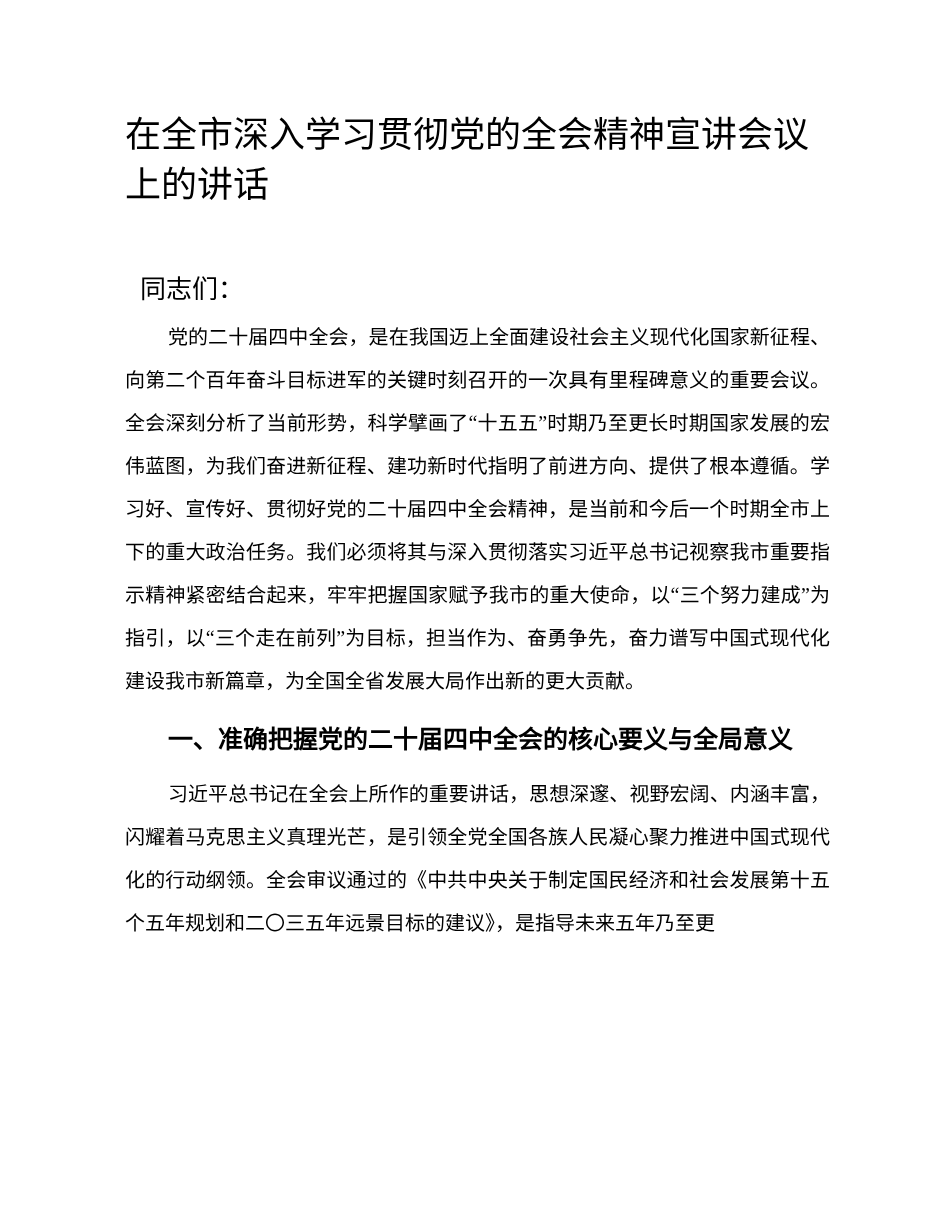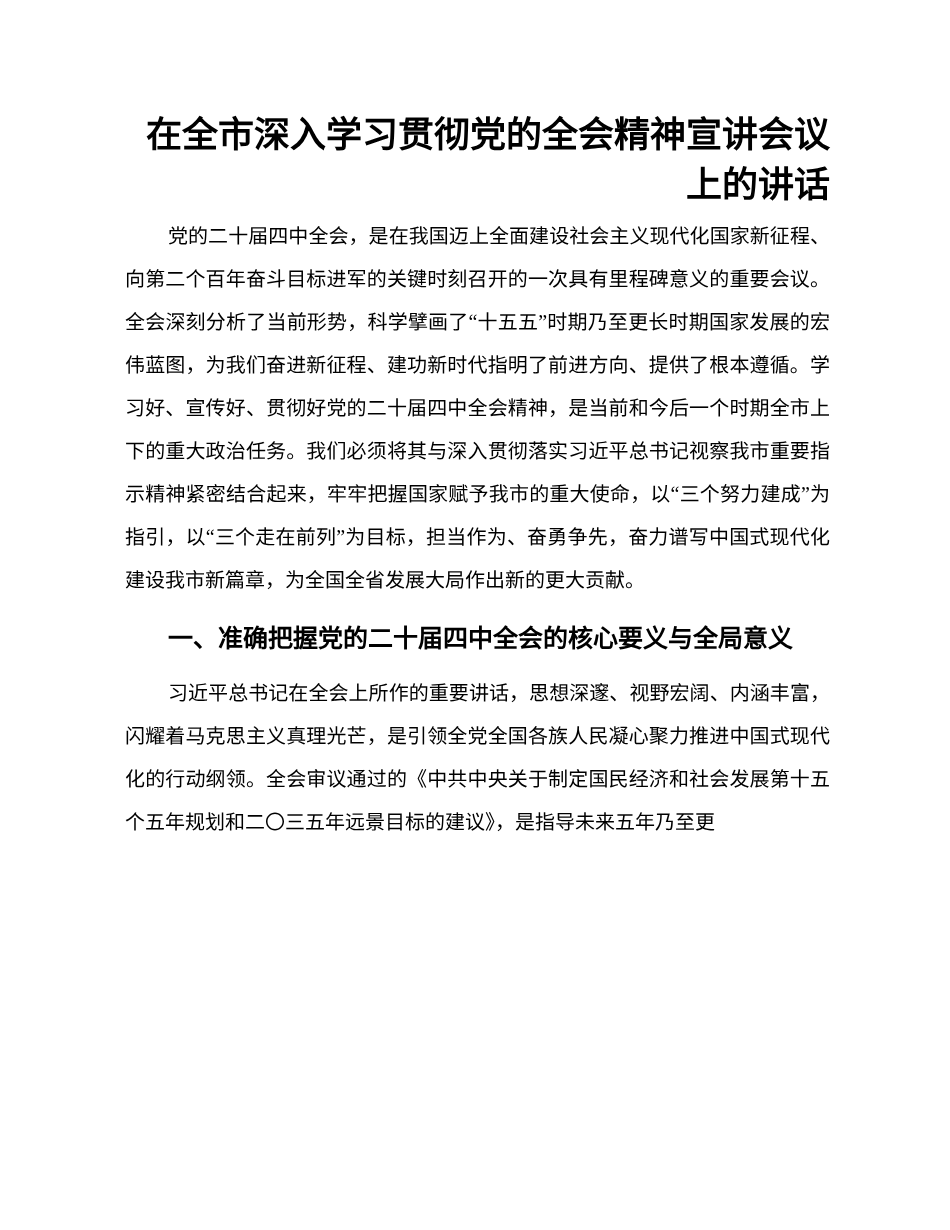--- a/index.html
+++ b/index.html
@@ -15,24 +15,24 @@
   .page {
     box-sizing: border-box;
     width: 950px;
     height: 1230px;
     padding: 0 120px 0 125px;
     color: #000000;
   }
   
   .doc-title {
     font-family: serif;
-    font-weight: 700;
+    font-weight: 400;
     font-size: 36px;
     line-height: 50px;
-    text-align: right;
+    text-align: left;
     margin: 110px 0 0 0;
     letter-spacing: 0;
   }
   
   .salutation {
     font-family: serif;
     font-size: 26px;
     line-height: 43px;
     margin: 58px 0 0 0;
     text-indent: 15px;
@@ -58,19 +58,20 @@
     text-indent: 43px;
     margin: 17px 0 0 0;
   }
 </style>
 </head>
 <body>
 
 <div class="page">
   <h1 class="doc-title">在全市深入学习贯彻党的全会精神宣讲会议上的讲话</h1>
 
+  <p class="salutation">同志们：</p>
 
   <p class="body-para">党的二十届四中全会，是在我国迈上全面建设社会主义现代化国家新征程、向第二个百年奋斗目标进军的关键时刻召开的一次具有里程碑意义的重要会议。全会深刻分析了当前形势，科学擘画了“十五五”时期乃至更长时期国家发展的宏伟蓝图，为我们奋进新征程、建功新时代指明了前进方向、提供了根本遵循。学习好、宣传好、贯彻好党的二十届四中全会精神，是当前和今后一个时期全市上下的重大政治任务。我们必须将其与深入贯彻落实习近平总书记视察我市重要指示精神紧密结合起来，牢牢把握国家赋予我市的重大使命，以“三个努力建成”为指引，以“三个走在前列”为目标，担当作为、奋勇争先，奋力谱写中国式现代化建设我市新篇章，为全国全省发展大局作出新的更大贡献。</p>
 
   <h2 class="section-heading">一、准确把握党的二十届四中全会的核心要义与全局意义</h2>
 
   <p class="body-para second">习近平总书记在全会上所作的重要讲话，思想深邃、视野宏阔、内涵丰富，闪耀着马克思主义真理光芒，是引领全党全国各族人民凝心聚力推进中国式现代化的行动纲领。全会审议通过的《中共中央关于制定国民经济和社会发展第十五个五年规划和二〇三五年远景目标的建议》，是指导未来五年乃至更</p>
 </div>
 
 </body></html>

